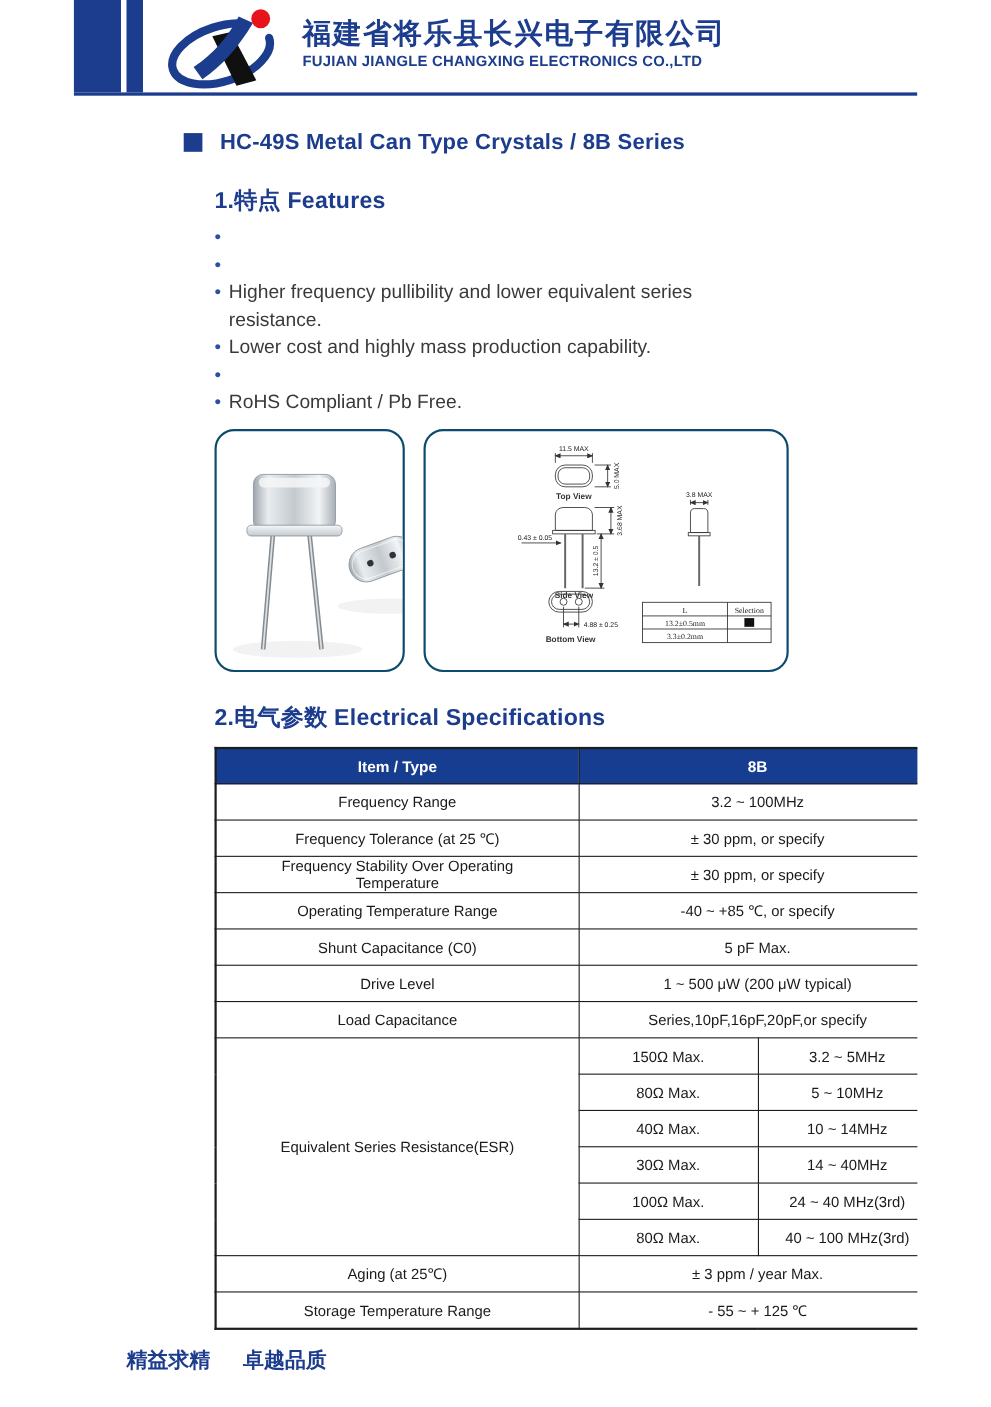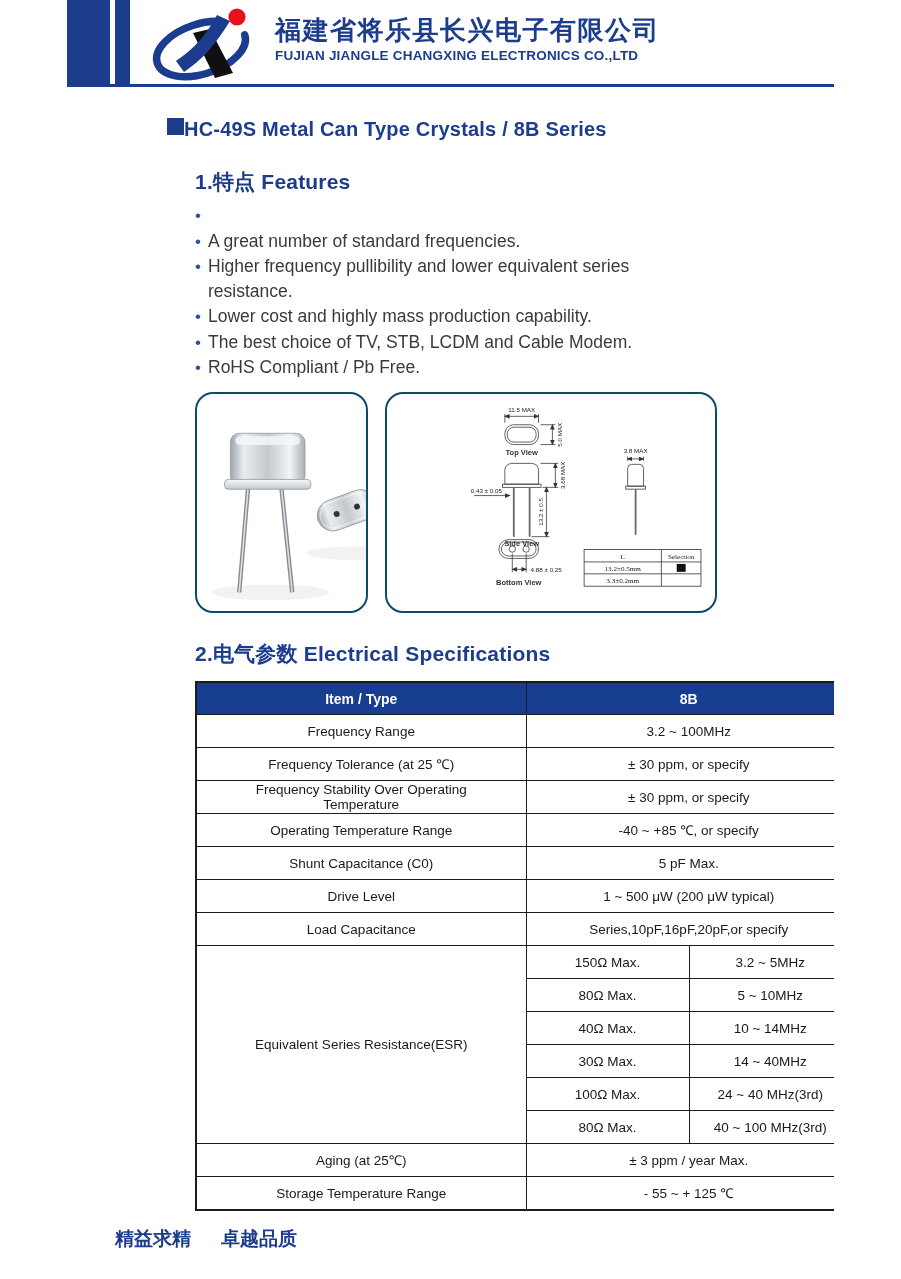--- a/index.html
+++ b/index.html
@@ -12,21 +12,21 @@
   .bar-thin  { position:absolute; left:48px; top:0; width:15px; height:84px; background:#1c3c8e; }
   .top-rule  { position:absolute; left:0; top:84px; width:100%; height:3px; background:#1c3c8e; }
   .logo { position:absolute; left:80px; top:3px; width:124px; height:80px; }
   .company { position:absolute; left:208px; top:14px; }
   .company-cn { font-size:26px; font-weight:bold; color:#1c3c8e; letter-spacing:1.5px; line-height:32px; }
   .company-en { font-size:13.5px; font-weight:bold; color:#1c3c8e; letter-spacing:0.2px; line-height:20px; margin-top:0; }
 
   
   .content { padding:0 117px 0 128px; }
 
-  .title-row { display:flex; align-items:flex-start; margin:31px 0 0 -28px; }
+  .title-row { display:flex; align-items:center; gap:16px; margin:31px 0 0 -28px; }
   .title-square { width:17px; height:17px; background:#1c3c8e; flex:0 0 auto; }
   .page-title { font-size:20px; font-weight:bold; color:#1c3c8e; letter-spacing:0.2px; }
 
   .sec-heading { font-size:21px; font-weight:bold; color:#1c3c8e; letter-spacing:0.2px; }
   .h-features { margin-top:27px; }
   .h-dims     { margin-top:19px; }
   .h-specs    { margin-top:27px; }
 
   ul.features { list-style:none; margin-top:8px; }
   ul.features li { font-size:17.5px; color:#3a3a3a; line-height:24.7px; display:flex; align-items:baseline; }
@@ -81,33 +81,31 @@
       <div class="page-title">HC-49S Metal Can Type Crystals / 8B Series</div>
     </div>
 
     <h2 class="sec-heading h-features">1.特点 Features</h2>
     <ul class="features">
       <li>
           <span class="dot">•</span>
         </li>
       <li>
           <span class="dot">•</span>
-          <span>A great number of standard frequencies.</span>
         </li>
       <li>
           <span class="dot">•</span>
           <span>Higher frequency pullibility and lower equivalent series resistance.</span>
         </li>
       <li>
           <span class="dot">•</span>
           <span>Lower cost and highly mass production capability.</span>
         </li>
       <li>
           <span class="dot">•</span>
-          <span>The best choice of TV, STB, LCDM and Cable Modem.</span>
         </li>
       <li>
           <span class="dot">•</span>
           <span>RoHS Compliant / Pb Free.</span>
         </li>
     </ul>
 
 
     <div class="dim-row">
 

